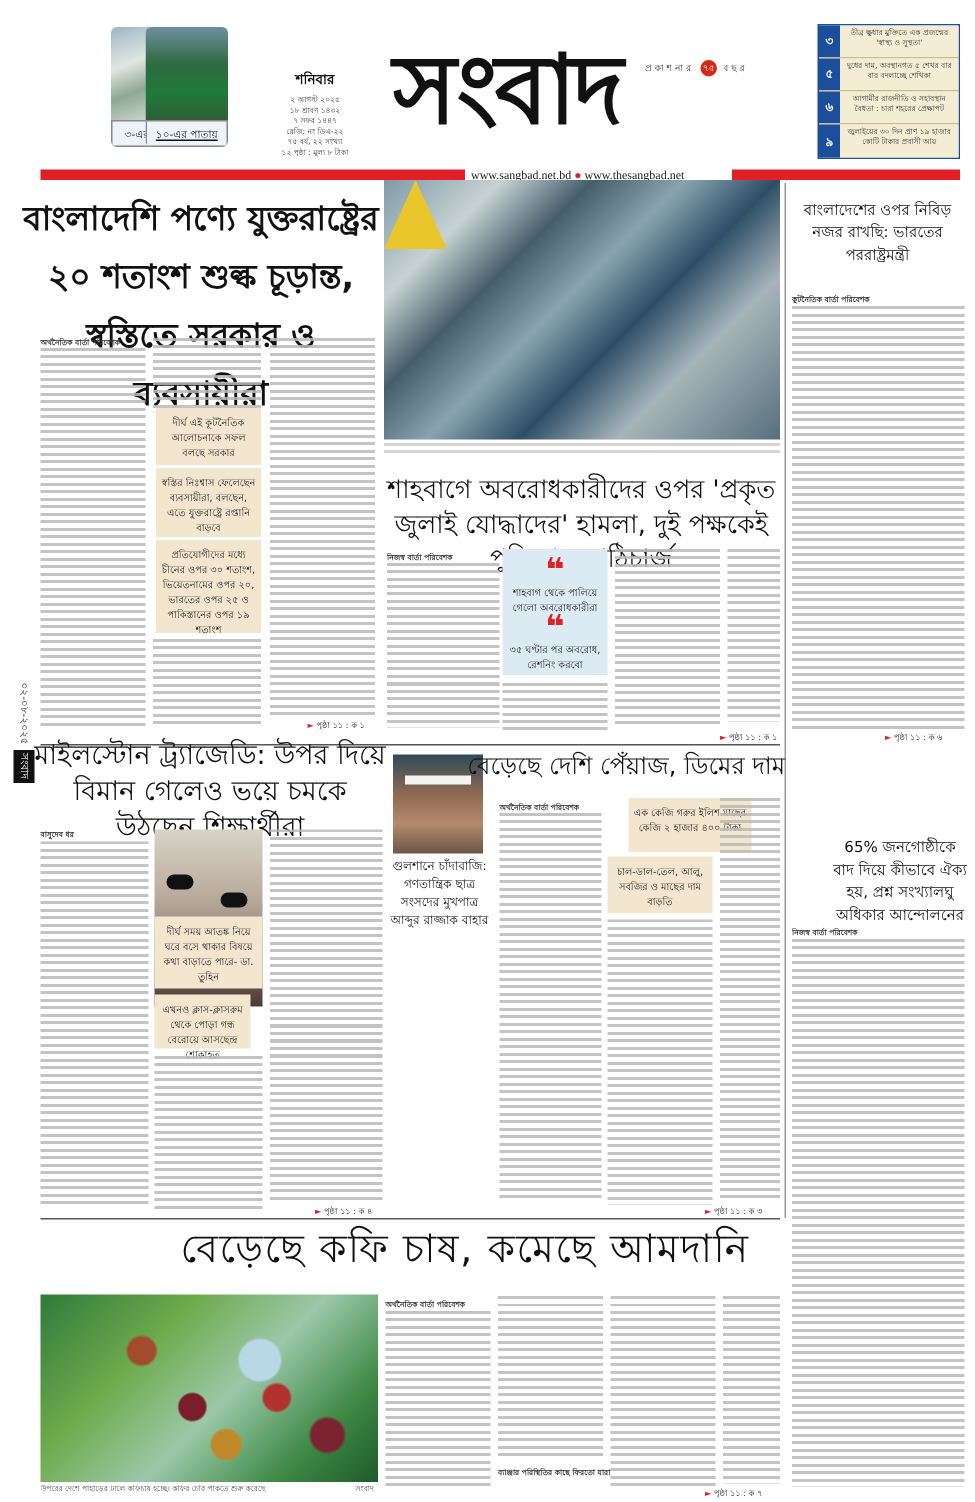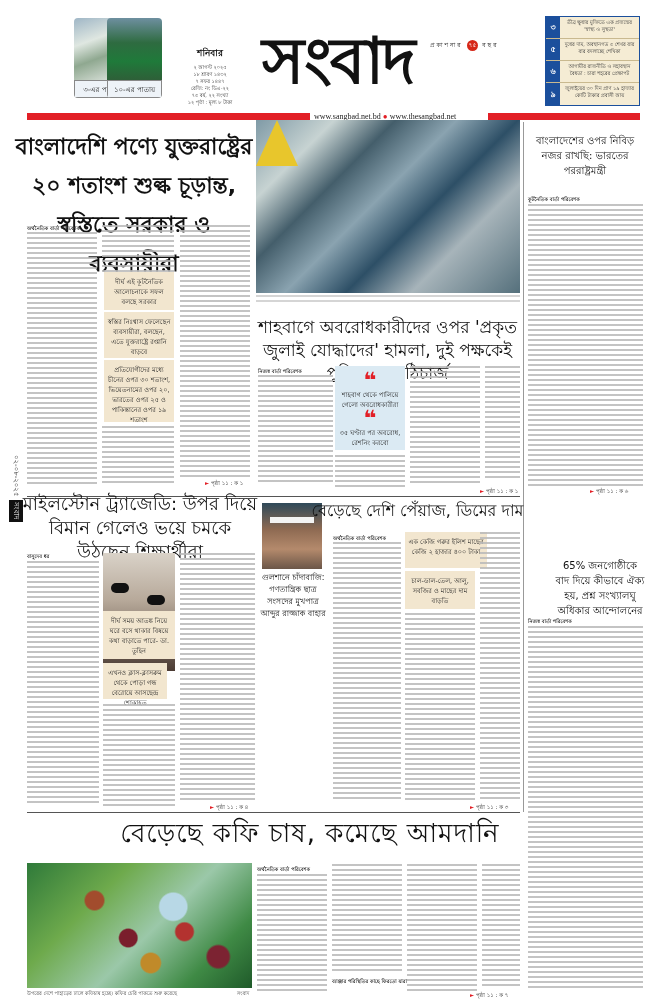--- a/index.html
+++ b/index.html
@@ -79,21 +79,21 @@
   .hrule { position: absolute; height: 1px; background: #555; }
   .vrule { position: absolute; width: 1px; background: #999; }
 </style>
 </head>
 <body>
 
 <div class="teaser t1" style="left:45px;margin-left:29px;">
   <div class="photo"></div>
   <div class="cap">৩-এর পাতায়</div>
 </div>
-<div class="teaser t2" style="left:107px;">
+<div class="teaser t2" style="left:97px;text-decoration:underline;">
   <div class="photo"></div>
   <div class="cap">১০-এর পাতায়</div>
 </div>
 
 <div class="dateblock">
   <div class="day">শনিবার</div>
   <div class="ln">২ আগস্ট ২০২৫</div>
   <div class="ln">১৮ শ্রাবণ ১৪৩২</div>
   <div class="ln">৭ সফর ১৪৪৭</div>
   <div class="ln">রেজি: নং ডিএ-২২</div>
@@ -190,21 +190,21 @@
 <div class="cont" style="left:210px; top:804px;"><span class="arr">► </span><span>পৃষ্ঠা ১১ : ক ৪</span></div>
 
 <div class="photo-man">
   <div class="band"></div>
 </div>
 <div class="hl" style="left:258px; top:572px; width:70px; font-size:8px; line-height:12px;">গুলশানে চাঁদাবাজি: গণতান্ত্রিক ছাত্র সংসদের মুখপাত্র আব্দুর রাজ্জাক বাহার</div>
 
 <div class="hl hl4">বেড়েছে দেশি পেঁয়াজ, ডিমের দাম</div>
 <div class="byline" style="left:333px; top:535px;">অর্থনৈতিক বার্তা পরিবেশক</div>
 <div class="col" style="left:333px; top:542px; width:68px; height:260px;"></div>
-<div class="pullbox" style="left:405px; top:532px; width:82px; height:36px;">এক কেজি গরুর ইলিশ মাছের কেজি ২ হাজার ৪০০ টাকা</div>
+<div class="pullbox" style="left:419px; top:532px; width:82px; height:36px;">এক কেজি গরুর ইলিশ মাছের কেজি ২ হাজার ৪০০ টাকা</div>
 <div class="pullbox" style="left:405px; top:571px; width:70px; height:38px;">চাল-ডাল-তেল, আলু, সবজির ও মাছের দাম বাড়তি</div>
 <div class="col" style="left:405px; top:613px; width:70px; height:190px;"></div>
 <div class="col" style="left:480px; top:532px; width:40px; height:270px;"></div>
 <div class="cont" style="left:470px; top:804px;"><span class="arr">► </span><span>পৃষ্ঠা ১১ : ক ৩</span></div>
 
 <div class="hl hl5">65% জনগোষ্ঠীকে বাদ দিয়ে কীভাবে ঐক্য হয়, প্রশ্ন সংখ্যালঘু অধিকার আন্দোলনের</div>
 <div class="byline" style="left:528px; top:618px;">নিজস্ব বার্তা পরিবেশক</div>
 <div class="col" style="left:528px; top:626px; width:115px; height:365px;"></div>
 
 <div class="hrule" style="left:27px; top:812px; width:493px;"></div>

